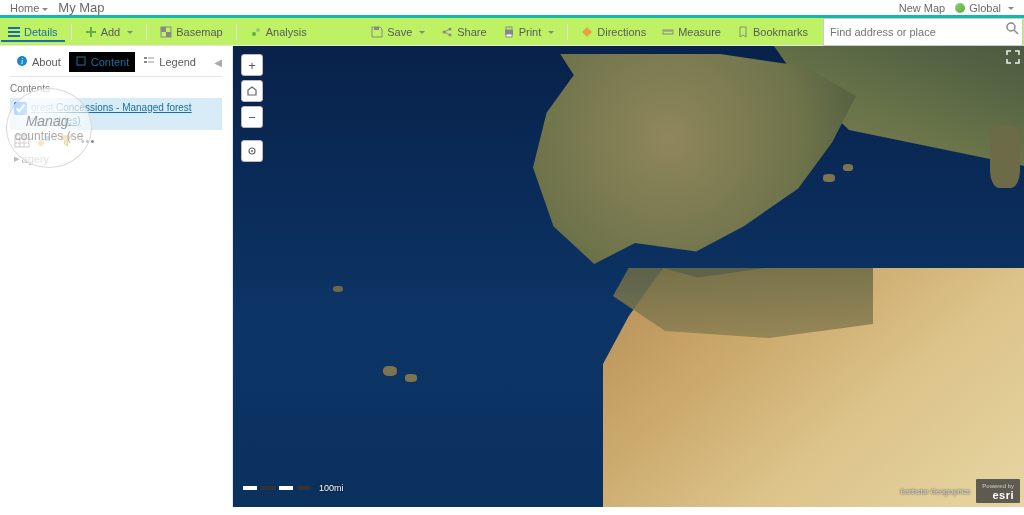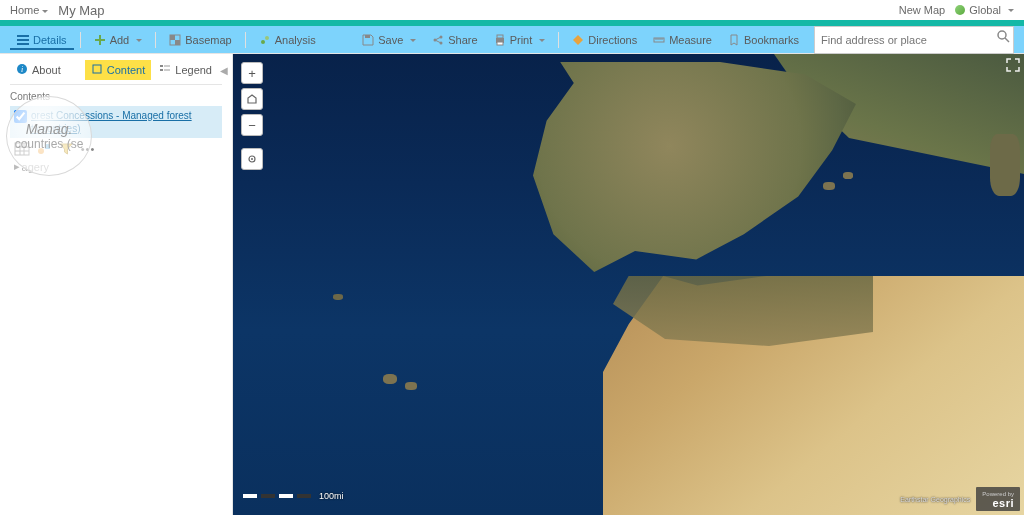--- a/index.html
+++ b/index.html
@@ -1,46 +1,46 @@
 <!DOCTYPE html>
 <html><head>
 <meta charset="utf-8">
 <style>
   * { box-sizing: border-box; margin: 0; padding: 0; }
   html, body { width: 1024px; height: 515px; font-family: "Helvetica Neue", Arial, sans-serif; font-size: 11px; color: #333; background: #fff; overflow: hidden; }
 
   
-  .header { height: 26px; display: flex; align-items: center; padding: 0 10px; border-bottom: 6px solid #14b8a6; }
+  .header { height: 18px; display: flex; align-items: center; padding: 0 10px; border-bottom: 3px solid #14b8a6; }
   .header .left { display: flex; align-items: center; gap: 10px; }
   .header .right { margin-left: auto; display: flex; align-items: center; gap: 10px; padding-left: 20px; }
   .home { color: #6a6a6a; font-size: 11px; cursor: pointer; }
   .caret { display: inline-block; margin-left: 3px; border: 3px solid transparent; border-top-color: #888; transform: translateY(2px); }
   .title { color: #6a6a6a; font-size: 13px; }
   .newmap { color: #6a6a6a; }
   .global { color: #6a6a6a; display: flex; align-items: center; gap: 4px; }
   .globe-ico { width: 10px; height: 10px; border-radius: 50%; background: linear-gradient(135deg,#8fd27a,#5baa3e); display:inline-block; }
 
   
-  .toolbar { height: 28px; padding: 0 10px; display: flex; align-items: center; border-bottom: 1px solid #e5e5e5; background:#7dd3fc;}
+  .toolbar { height: 28px; padding: 0 1px; display: flex; align-items: center; border-bottom: 1px solid #e5e5e5; background:#bef264;}
   .toolbar .tb-left, .toolbar .tb-right { display: flex; align-items: center; gap: 2px; }
   .toolbar .tb-right { margin-left: auto; }
   .tbtn { display:flex; align-items:center; gap:4px; padding: 4px 7px; color:#5a5a5a; cursor:pointer; border-radius:0;}
   .tbtn.active { color:#196fa6; border-bottom:2px solid #196fa6; padding-bottom:2px;}
   .tbtn .ic { width:12px; height:12px; display:inline-flex; align-items:center; justify-content:center;}
   .sep { width:1px; height:16px; background:#e0e0e0; margin: 0 4px; }
   .search { position:relative; margin-left:6px;}
   .search input { width:200px; height:28px; border:1px solid #ccc; padding:0 20px 0 6px; font-size:11px; color:#666;}
   .search .mag { position:absolute; right:4px; top:3px; width:14px; height:14px; color:#888;}
 
   
   .main { display:flex; height: calc(515px - 26px - 28px); }
   .sidebar { width:233px; border-right:1px solid #e5e5e5; display:flex; flex-direction:column; position:relative; padding: 6px 10px 0 10px;}
   .side-tabs { display:flex; align-items:center; gap:2px; border-bottom:1px solid #e5e5e5; padding-bottom:4px;}
   .stab { display:flex; align-items:center; gap:4px; padding: 3px 6px; color:#5a5a5a; cursor:pointer;}
-  .stab.active { background:#fde047; color:#196fa6;margin-left:16px;}
+  .stab.active { background:#000000; color:#196fa6;}
   .collapse { margin-left:auto; color:#aaa; cursor:pointer; font-size:10px;}
 
   .contents-label { margin-top:6px; font-size:10px; color:#7a7a7a;}
   .layer-row { margin-top:4px; background:#d7ecf7; padding:3px 4px; display:flex; align-items:flex-start; gap:4px;}
   .layer-row input[type=checkbox]{ margin-top:1px;}
   .layer-link { color:#196fa6; text-decoration:underline; font-size:10px; line-height:12px;}
   .layer-tools { display:flex; align-items:center; gap:6px; margin-top:3px; padding-left:4px;}
   .layer-tools .lt { width:16px; height:16px; display:flex; align-items:center; justify-content:center; cursor:pointer;}
   .imagery-row { margin-top:4px; color:#bbb; font-size:11px; padding-left:4px;}
   .imagery-row .ar { display:inline-block; transform:translateY(-1px); margin-right:2px;}

